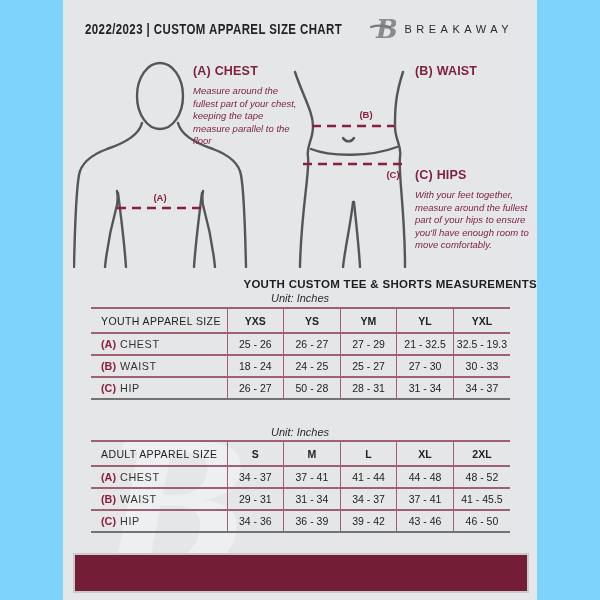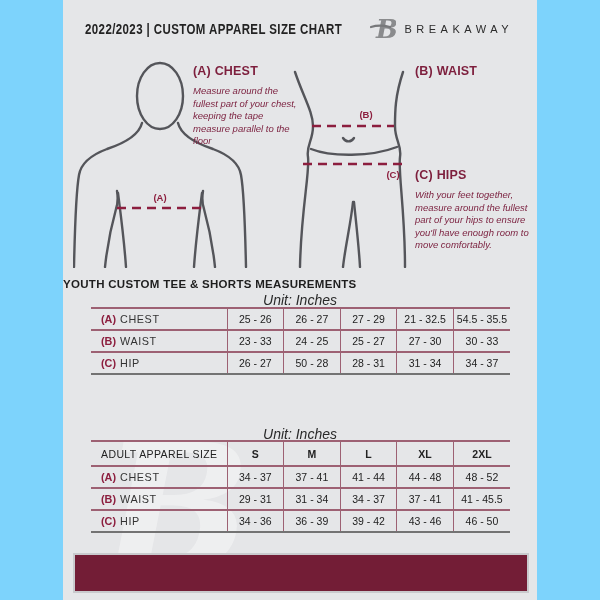--- a/index.html
+++ b/index.html
@@ -27,22 +27,22 @@
 
   
   .instr { position:absolute; color:#7d1f3d; }
   .instr h3 { font-size:12.5px; font-weight:bold; letter-spacing:.2px; margin-bottom:7px; color:#7d1f3d; }
   .instr p  { font-size:9.5px; font-style:italic; line-height:1.32; color:#833; color:#7d2442; }
   .instr-a { left:130px; top:64px;  width:108px; }
   .instr-b { left:352px; top:64px;  width:118px; }
   .instr-c { left:352px; top:168px; width:118px; }
 
   
-  .sec-title { position:absolute; width:474px; text-align:left; font-size:11.5px; font-weight:bold; color:#1e1e1e; letter-spacing:.3px; }
-  .sec-unit  { position:absolute; width:474px; text-align:center; font-size:14px; font-style:italic; color:#2a2a2a; }
+  .sec-title { position:absolute; width:474px; text-align:right; font-size:11.5px; font-weight:bold; color:#1e1e1e; letter-spacing:.3px; }
+  .sec-unit  { position:absolute; width:474px; text-align:center; font-size:11px; font-style:italic; color:#2a2a2a; }
   .t-youth-title { top:278px; } .t-youth-unit { top:292px; }
   .t-adult-title { top:412px; } .t-adult-unit { top:426px; }
 
   table.size { position:absolute; left:28px; width:419px; border-collapse:collapse; table-layout:fixed; z-index:2; }
   .tbl-youth { top:307px; }
   .tbl-adult { top:440px; }
   table.size col.c0 { width:136px; }
   table.size td { border-top:2px solid #9d6173; height:22px; text-align:center; vertical-align:middle;
                   font-size:10.5px; color:#222; background:transparent; }
   table.size tr.hrow td { height:25px; }
@@ -130,31 +130,39 @@
     <table class="size tbl-youth">
       <colgroup>
           <col class="c0">
           <col>
           <col>
           <col>
           <col>
           <col>
         </colgroup>
       <tbody>
+          <tr class="hrow">
+        <td class="rowhead tblhead">YOUTH APPAREL SIZE</td>
+        <td class="sep colhead">YXS</td>
+        <td class="sep colhead">YS</td>
+        <td class="sep colhead">YM</td>
+        <td class="sep colhead">YL</td>
+        <td class="sep colhead">YXL</td>
+      </tr>
       <tr>
         <td class="rowhead"><span class="pfx">(A)</span><span class="rname">CHEST</span></td>
         <td class="sep">25 - 26</td>
         <td class="sep">26 - 27</td>
         <td class="sep">27 - 29</td>
         <td class="sep">21 - 32.5</td>
-        <td class="sep">54.5 - 35.5</td>
+        <td class="sep">32.5 - 19.3</td>
       </tr>
       <tr>
         <td class="rowhead"><span class="pfx">(B)</span><span class="rname">WAIST</span></td>
-        <td class="sep">23 - 33</td>
+        <td class="sep">18 - 24</td>
         <td class="sep">24 - 25</td>
         <td class="sep">25 - 27</td>
         <td class="sep">27 - 30</td>
         <td class="sep">30 - 33</td>
       </tr>
       <tr>
         <td class="rowhead"><span class="pfx">(C)</span><span class="rname">HIP</span></td>
         <td class="sep">26 - 27</td>
         <td class="sep">50 - 28</td>
         <td class="sep">28 - 31</td>

